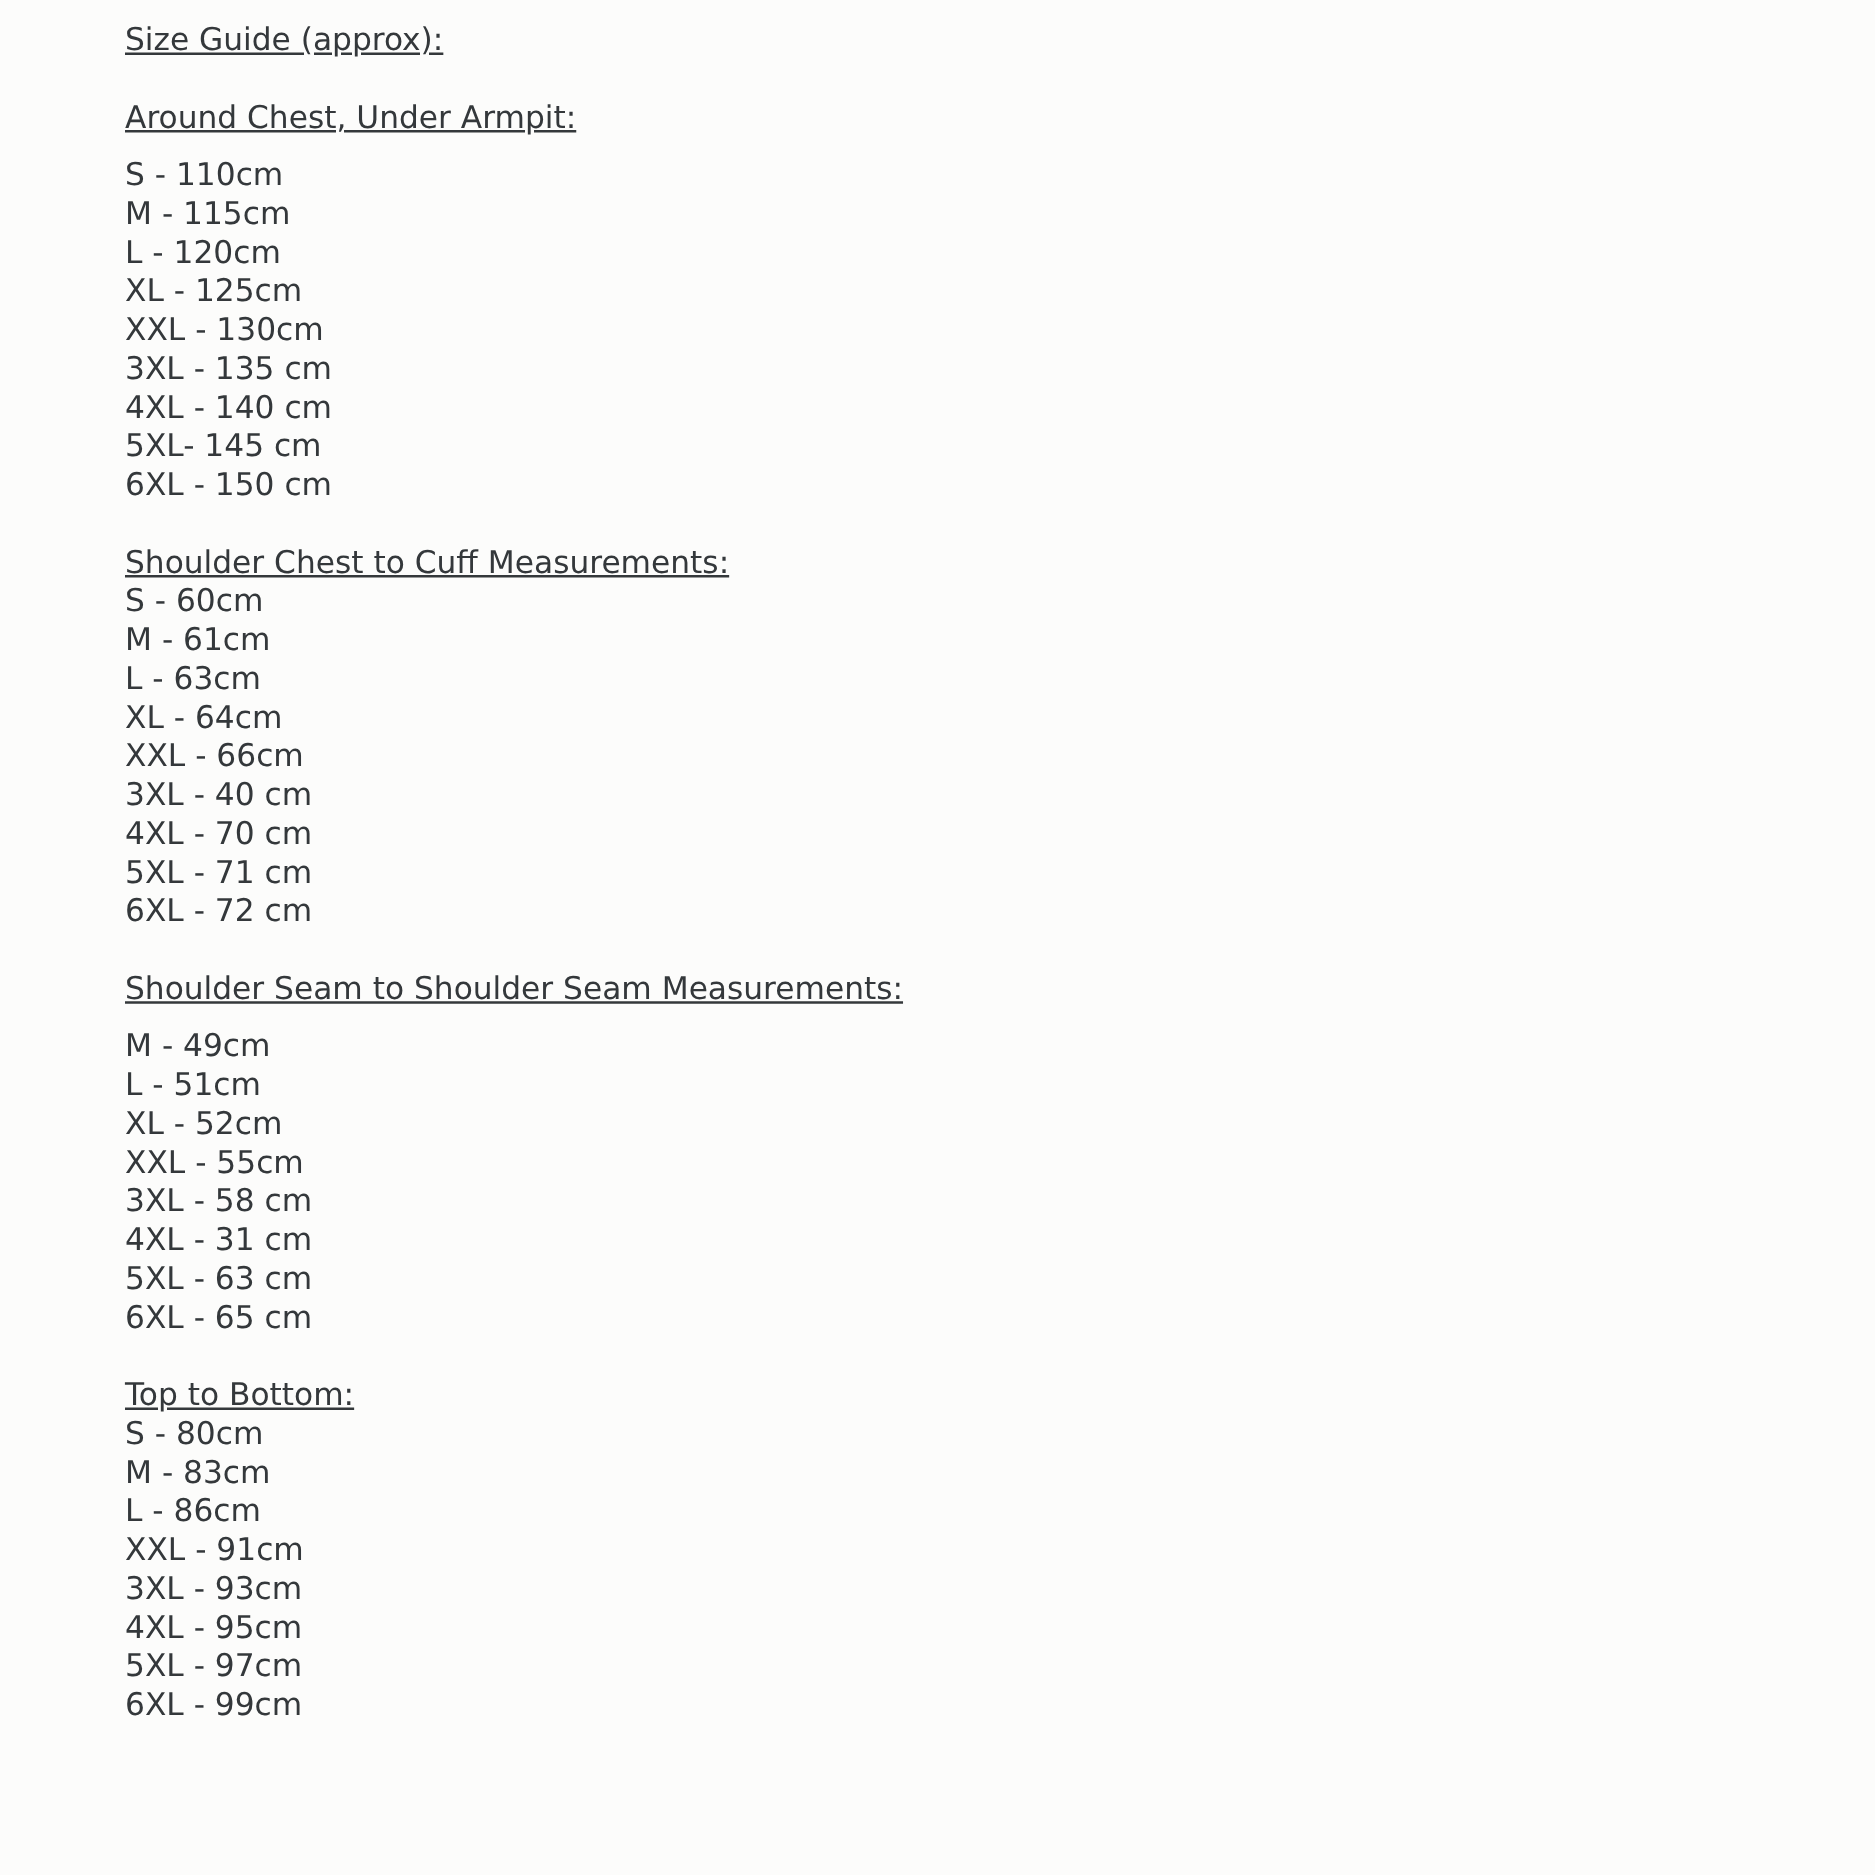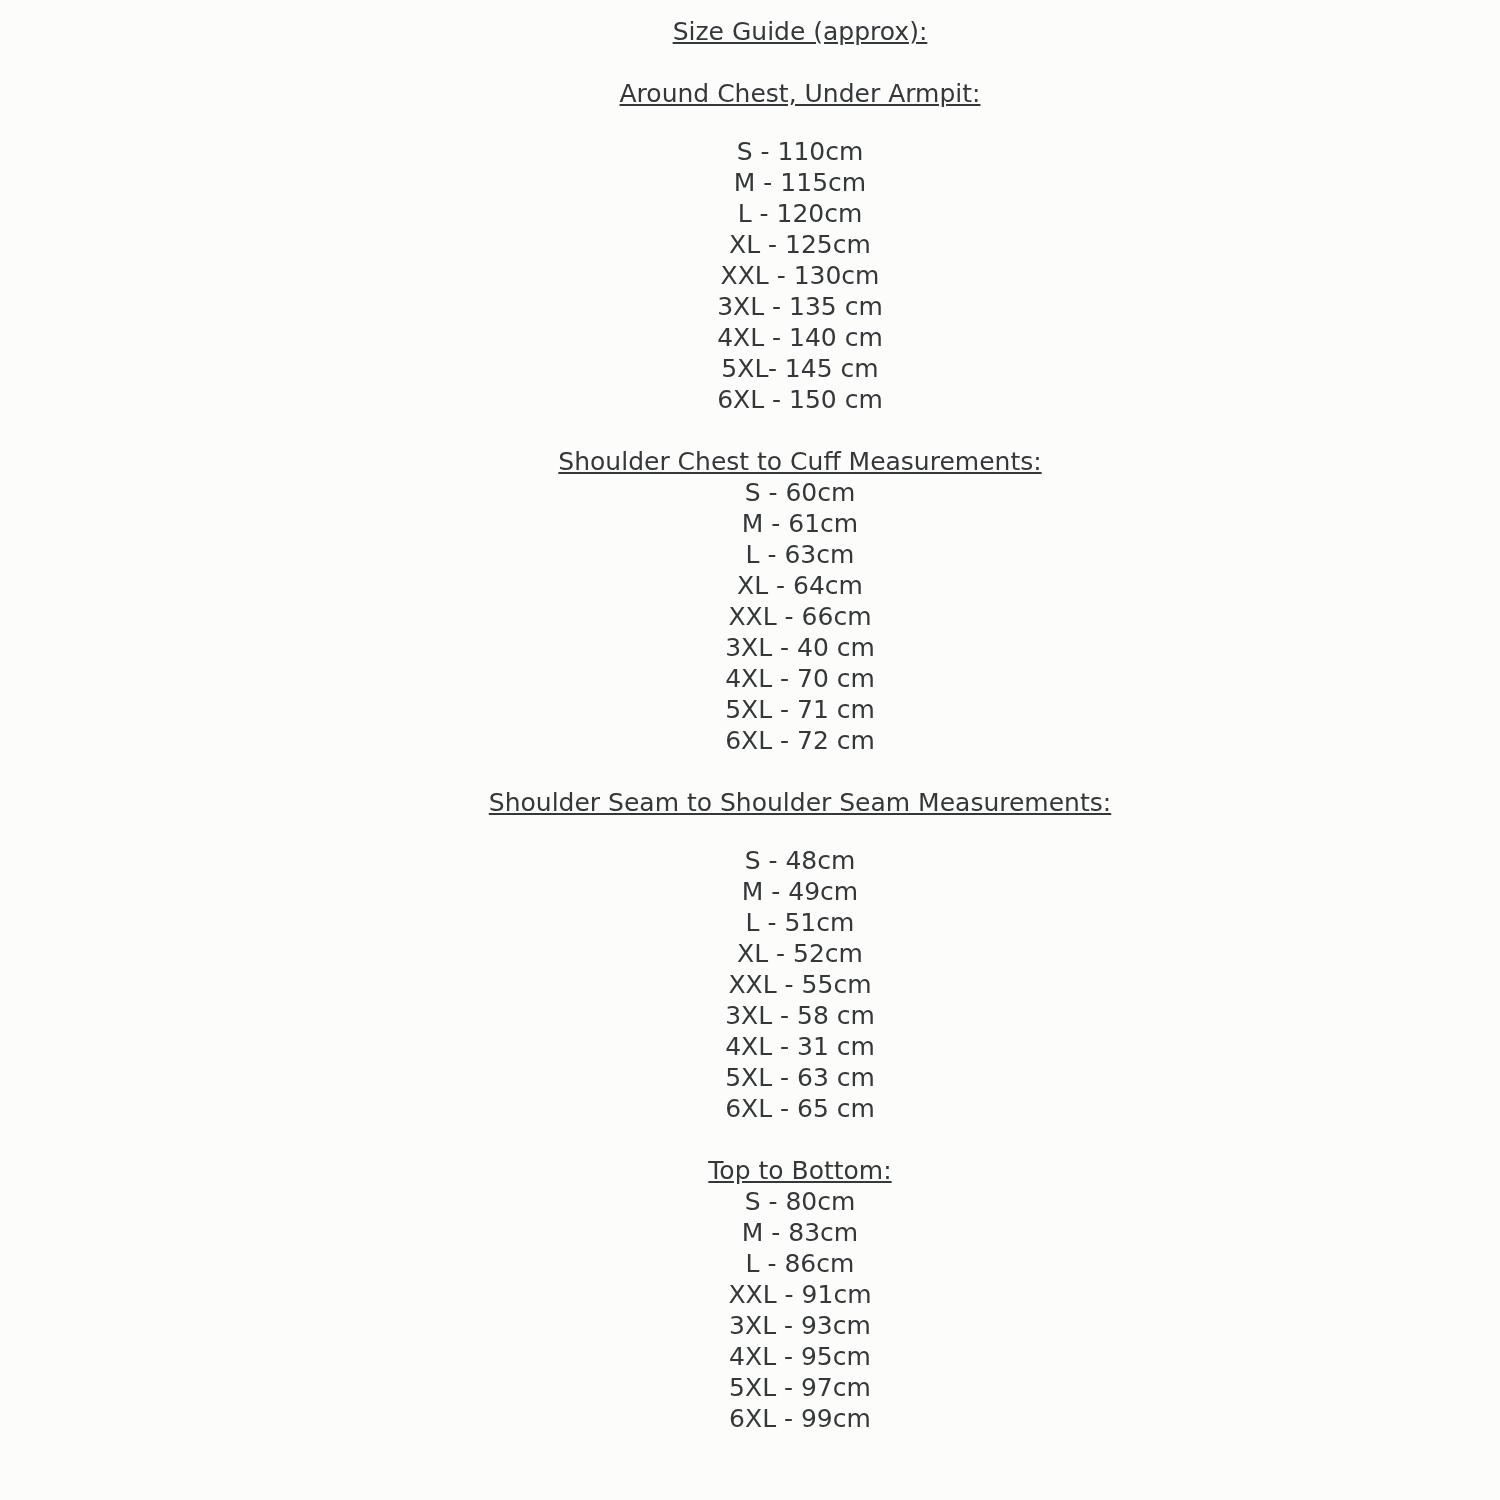--- a/index.html
+++ b/index.html
@@ -13,37 +13,37 @@
     color: var(--fg, #34383b);
     font-family: "DejaVu Sans", "Liberation Sans", sans-serif;
     font-size: 25px;
     line-height: 31px;
     overflow: hidden;
   }
   main.doc {
     width: 1400px;
     margin-left: 100px;
     padding-top: 16px;
-    text-align: center;
+    text-align: left;
   }
   .title {
     margin: 0;
     font-size: 25px;
     font-weight: normal;
     text-decoration: underline;
   }
   .section {
     margin-top: 31px; 
   }
   .heading {
     white-space: pre;
     text-decoration: underline;
   }
   .section.gap-after-heading .items {
-    margin-top: 27px; 
+    margin-top: 15px; 
   }
   .item {
     white-space: pre;
   }
 </style>
 </head>
 <body style="--bg: #fcfcfb; --fg: #34383b;">
 
 <main class="doc">
   <h1 class="title">Size Guide (approx):</h1>
@@ -72,21 +72,20 @@
           <div class="item">XXL - 66cm</div>
           <div class="item">3XL - 40 cm</div>
           <div class="item">4XL - 70 cm</div>
           <div class="item">5XL - 71 cm</div>
           <div class="item">6XL - 72 cm</div>
         </div>
       </section>
       <section class="section gap-after-heading">
         <div class="heading">Shoulder Seam to Shoulder Seam Measurements:</div>
         <div class="items">
-          <div class="item">S - 48cm</div>
           <div class="item">M - 49cm</div>
           <div class="item">L - 51cm</div>
           <div class="item">XL - 52cm</div>
           <div class="item">XXL - 55cm</div>
           <div class="item">3XL - 58 cm</div>
           <div class="item">4XL - 31 cm</div>
           <div class="item">5XL - 63 cm</div>
           <div class="item">6XL - 65 cm</div>
         </div>
       </section>

